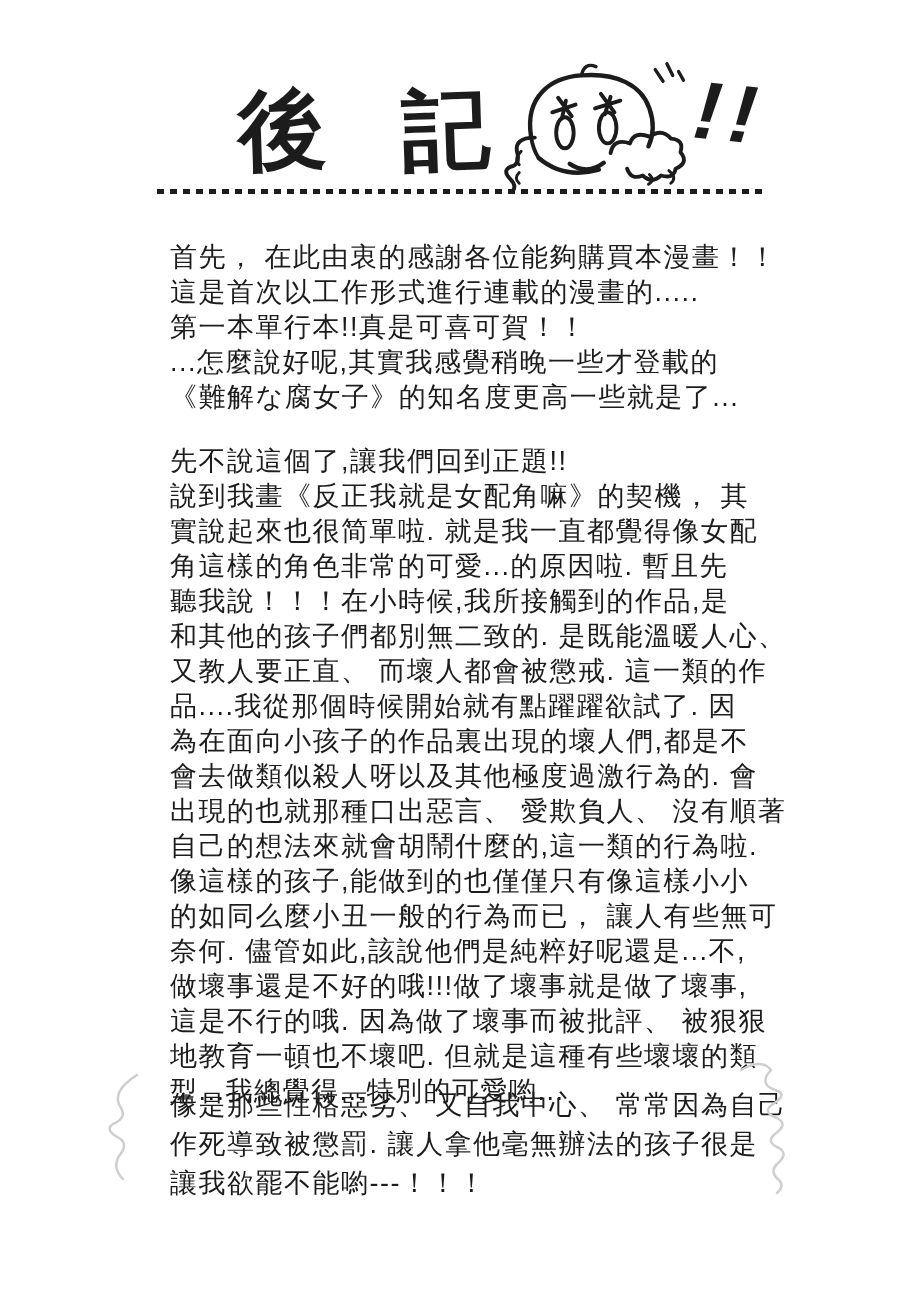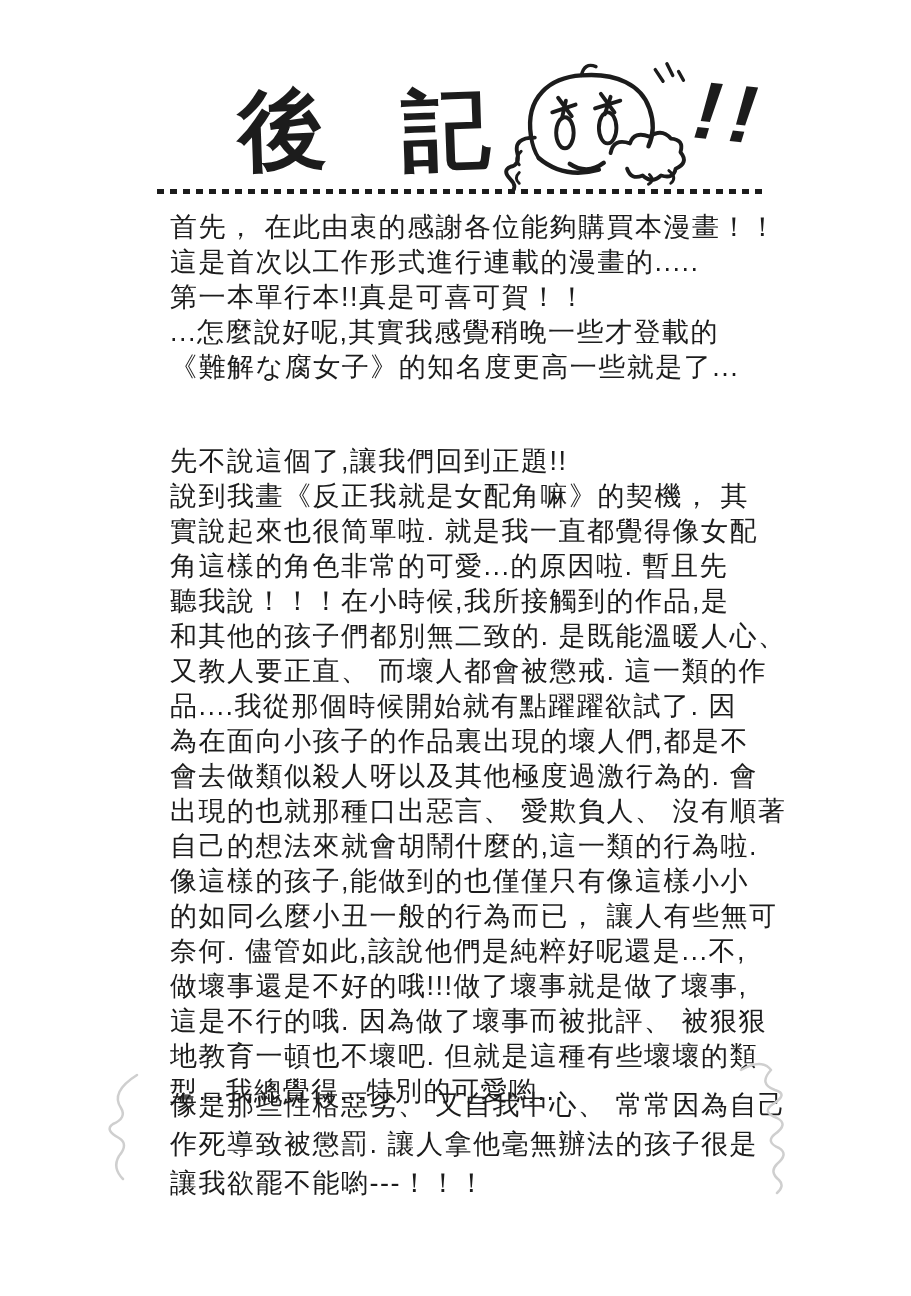--- a/index.html
+++ b/index.html
@@ -28,21 +28,21 @@
     position:absolute;top:189px;left:157px;width:610px;height:5px;
     background:repeating-linear-gradient(90deg,#1c1c1c 0 7px,transparent 7px 13px);
   }
 
   
   .para{
     position:absolute;left:170px;width:648px;
     font-size:27px;line-height:35px;letter-spacing:1.5px;
     white-space:pre-line;font-weight:500;
   }
-  .para-1{top:210px;}
+  .para-1{top:240px;}
   .para-2{top:444px;}
   .para-3{top:1086px;line-height:39px;}
 
   .squiggle{position:absolute;}
   .squiggle-left{top:1072px;left:98px;width:46px;height:112px;}
   .squiggle-right{top:1058px;left:738px;width:64px;height:142px;}
 
   svg path, svg ellipse, svg line{fill:none;stroke-linecap:round;stroke-linejoin:round;}
   .ink{stroke:#1c1c1c;}
   .faint{stroke:#cfcfcf;}

